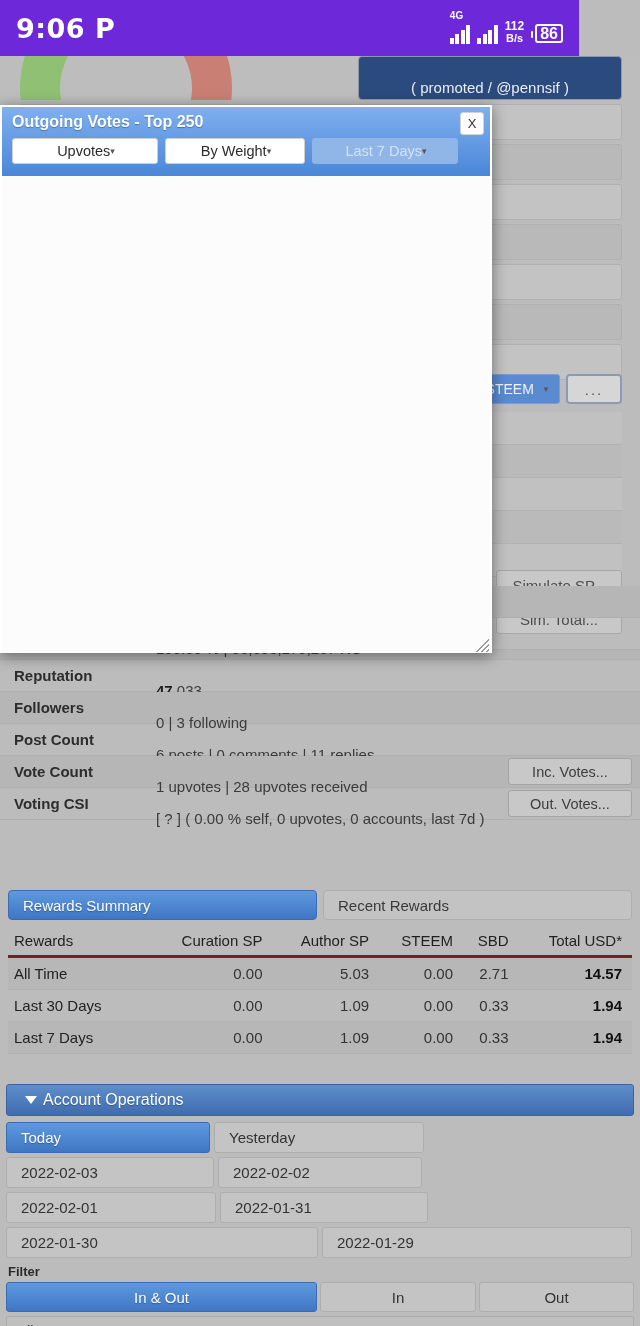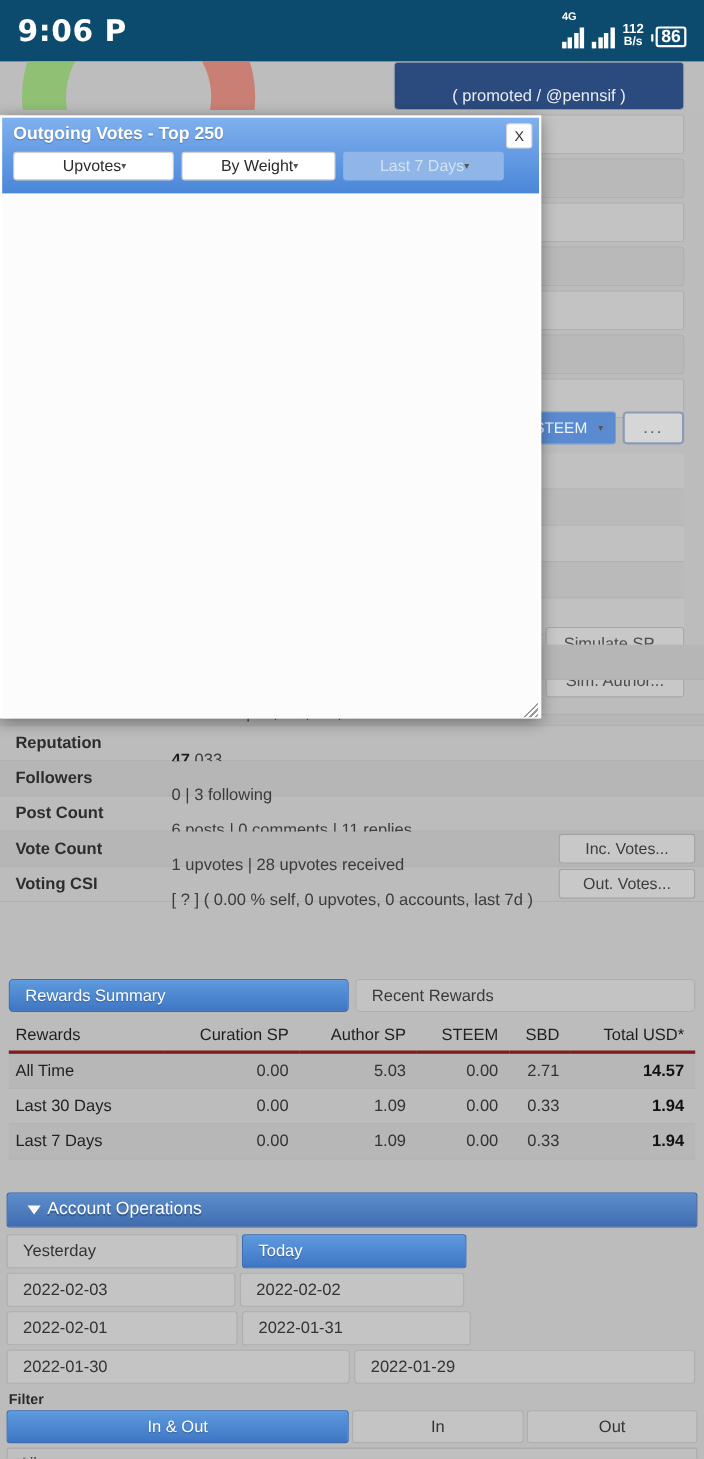--- a/index.html
+++ b/index.html
@@ -6,22 +6,22 @@
   html, body {
     width: 640px; height: 1326px;
     background: #b8b8b8;
     font-family: "Liberation Sans", sans-serif;
     overflow: hidden;
   }
   #app { position: relative; width: 640px; height: 1326px; background: #bcbcbc; }
 
   
   .statusbar {
-    position: absolute; left: 0; top: 0; width: 640px; height: 56px;
-    background: #0c4a6e; color: #fff;
+    position: absolute; left: 0; top: 0; width: 579px; height: 56px;
+    background: #6d28d9; color: #fff;
     display: flex; align-items: center; justify-content: space-between;
     padding: 0 16px;
   }
   .status-clock { font-size: 27px; font-weight: 700; letter-spacing: 0.5px; font-family: "DejaVu Sans", sans-serif; }
   .status-right { display: flex; align-items: flex-end; gap: 7px; }
   .sig { display: flex; align-items: flex-end; gap: 1.5px; height: 22px; }
   .sig i { display: block; width: 4px; background: #fff; }
   .sig i:nth-child(1){height:6px}.sig i:nth-child(2){height:10px}
   .sig i:nth-child(3){height:14px}.sig i:nth-child(4){height:19px}
   .sig-wrap { position: relative; padding-top: 10px; }
@@ -270,21 +270,21 @@
     <div class="bg-detail-rows">
       <div class="bg-detail">Details</div>
       <div class="bg-detail d2">rs</div>
       <div class="bg-detail">Info</div>
       <div class="bg-detail d2"></div>
       <div class="bg-detail"></div>
     </div>
 
     <div class="sim-btns">
       <div class="sim-btn">Simulate SP...</div>
-      <div class="sim-btn">Sim. Author...</div>
+      <div class="sim-btn">Sim. Total...</div>
     </div>
   </div>
 
   <div class="info">
     <div class="inforow shade">
       <div class="k">VP ~&gt; 100 %</div>
       <div class="v">Now</div>
     </div>
     <div class="inforow">
       <div class="k">RC Status</div>
@@ -359,22 +359,22 @@
       </tbody>
     </table>
   </div>
 
   <div class="acct">
     <div class="acct-head">
       <span class="caret-down"></span>
       <span>Account Operations</span>
     </div>
     <div class="datebtns">
+      <div class="dbtn active w1">Today</div>
       <div class="dbtn w2">Yesterday</div>
-      <div class="dbtn active w1">Today</div>
       <div class="dbtn w3">2022-02-03</div>
       <div class="dbtn w1">2022-02-02</div>
       <div class="dbtn w2">2022-02-01</div>
       <div class="dbtn w3">2022-01-31</div>
       <div class="dbtn w4">2022-01-30</div>
       <div class="dbtn w5">2022-01-29</div>
     </div>
     <div class="filter-label">Filter</div>
     <div class="seg">
       <div class="s1 on">In &amp; Out</div>

